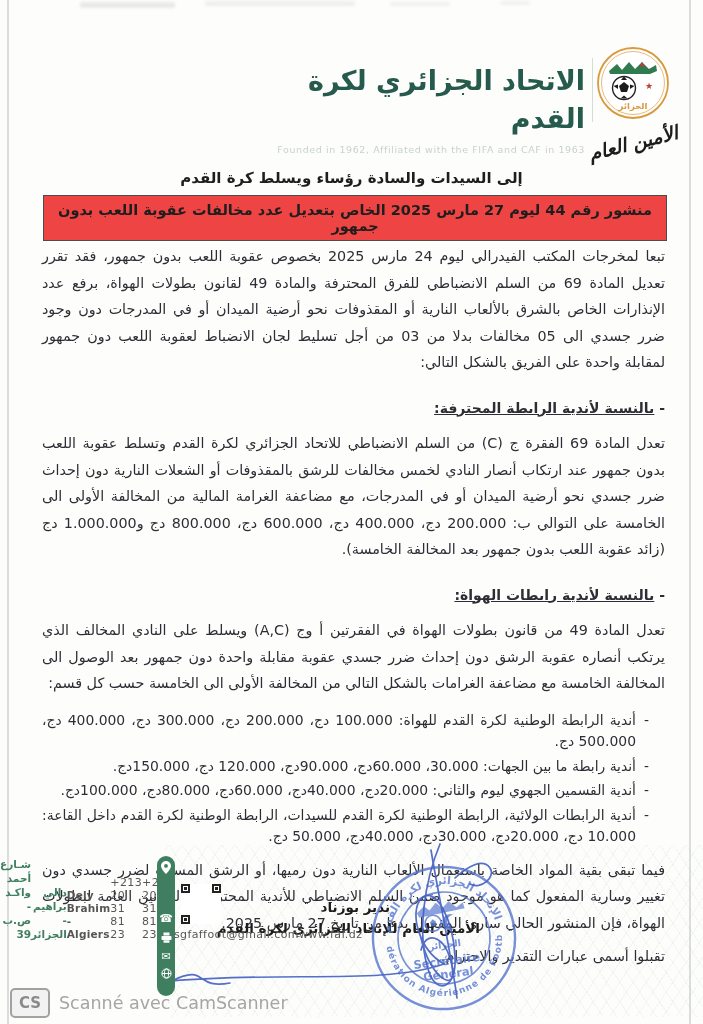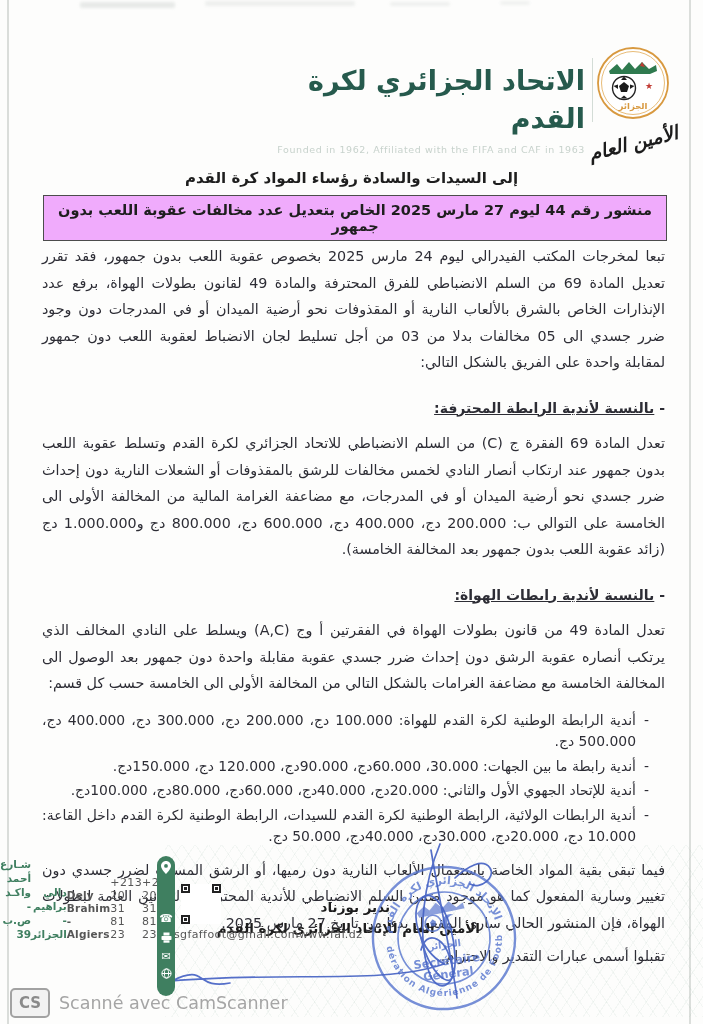--- a/index.html
+++ b/index.html
@@ -24,21 +24,21 @@
     position:absolute;top:134px;right:24px;width:110px;direction:rtl;
     font-size:19px;font-weight:bold;font-style:italic;color:#1c1c1c;
     transform:rotate(-14deg);
   }
 
   .recipient{position:absolute;top:169px;left:0;width:100%;text-align:center;
     font-weight:bold;font-size:15px;color:#1e1e1e;direction:rtl;}
 
   .subject-box{
     position:absolute;top:195px;left:43px;right:36px;
-    border:1.6px solid #4c4c4c;background:#f0abfc;
+    border:1.6px solid #4c4c4c;background:#ef4444;
     padding:6px 10px;text-align:center;font-weight:bold;font-size:14.5px;
     color:#1e1e1e;direction:rtl;
   }
 
   
   .body{
     position:absolute;top:243px;right:38px;left:42px;
     direction:rtl;text-align:justify;font-size:14.3px;line-height:26.5px;color:#2d2d35;
   }
   .body p{margin:0;}
@@ -128,21 +128,21 @@
       <text x="37" y="63" font-size="8.5" font-weight="bold" fill="#d8993f" text-anchor="middle">الجزائر</text>
     </svg>
   </div>
   <div class="hdr-sep"></div>
   <div class="hdr-text">
     <div class="hdr-ar">الاتحاد الجزائري لكرة القدم</div>
     <div class="hdr-tag">Founded in 1962, Affiliated with the FIFA and CAF in 1963</div>
   </div>
   <div class="handwritten">الأمين العام</div>
 
-  <div class="recipient">إلى السيدات والسادة رؤساء المواد كرة القدم</div>
+  <div class="recipient">إلى السيدات والسادة رؤساء ويسلط كرة القدم</div>
   <div class="subject-box">منشور رقم 44 ليوم 27 مارس 2025 الخاص بتعديل عدد مخالفات عقوبة اللعب بدون جمهور</div>
 
   <div class="body">
     <p class="intro">تبعا لمخرجات المكتب الفيدرالي ليوم 24 مارس 2025 بخصوص عقوبة اللعب بدون جمهور، فقد تقرر تعديل المادة 69 من السلم الانضباطي للفرق المحترفة والمادة 49 لقانون بطولات الهواة، برفع عدد الإنذارات الخاص بالشرق بالألعاب النارية أو المقذوفات نحو أرضية الميدان أو في المدرجات دون وجود ضرر جسدي الى 05 مخالفات بدلا من 03 من أجل تسليط لجان الانضباط لعقوبة اللعب دون جمهور لمقابلة واحدة على الفريق بالشكل التالي:</p>
 
     <div class="sec-head">
       <span class="dash">-</span>
       <span class="sec-title">بالنسبة لأندية الرابطة المحترفة:</span>
     </div>
     <p>تعدل المادة 69 الفقرة ج (C) من السلم الانضباطي للاتحاد الجزائري لكرة القدم وتسلط عقوبة اللعب بدون جمهور عند ارتكاب أنصار النادي لخمس مخالفات للرشق بالمقذوفات أو الشعلات النارية دون إحداث ضرر جسدي نحو أرضية الميدان أو في المدرجات، مع مضاعفة الغرامة المالية من المخالفة الأولى الى الخامسة على التوالي ب: 200.000 دج، 400.000 دج، 600.000 دج، 800.000 دج و1.000.000 دج (زائد عقوبة اللعب بدون جمهور بعد المخالفة الخامسة).</p>
@@ -157,21 +157,21 @@
       <div class="bullet">
         <span class="dash">-</span>
         <span>أندية الرابطة الوطنية لكرة القدم للهواة: 100.000 دج، 200.000 دج، 300.000 دج، 400.000 دج، 500.000 دج.</span>
       </div>
       <div class="bullet">
         <span class="dash">-</span>
         <span>أندية رابطة ما بين الجهات: 30.000، 60.000دج، 90.000دج، 120.000 دج، 150.000دج.</span>
       </div>
       <div class="bullet">
         <span class="dash">-</span>
-        <span>أندية للإتحاد الجهوي الأول والثاني: 20.000دج، 40.000دج، 60.000دج، 80.000دج، 100.000دج.</span>
+        <span>أندية القسمين الجهوي ليوم والثاني: 20.000دج، 40.000دج، 60.000دج، 80.000دج، 100.000دج.</span>
       </div>
       <div class="bullet">
         <span class="dash">-</span>
         <span>أندية الرابطات الولائية، الرابطة الوطنية لكرة القدم للسيدات، الرابطة الوطنية لكرة القدم داخل القاعة: 10.000 دج، 20.000دج، 30.000دج، 40.000دج، 50.000 دج.</span>
       </div>
     </div>
 
     <p class="closing">فيما تبقى بقية المواد الخاصة باستعمال الألعاب النارية دون رميها، أو الرشق المسبب لضرر جسدي دون تغيير وسارية المفعول كما هو موجود ضمن السلم الانضباطي للأندية المحترفة، والقوانين العامة لبطولات الهواة، فإن المنشور الحالي ساري المفعول بدءا من تاريخ 27 مارس 2025.</p>
     <p class="salutation">تقبلوا أسمى عبارات التقدير والاحترام.</p>
   </div>

